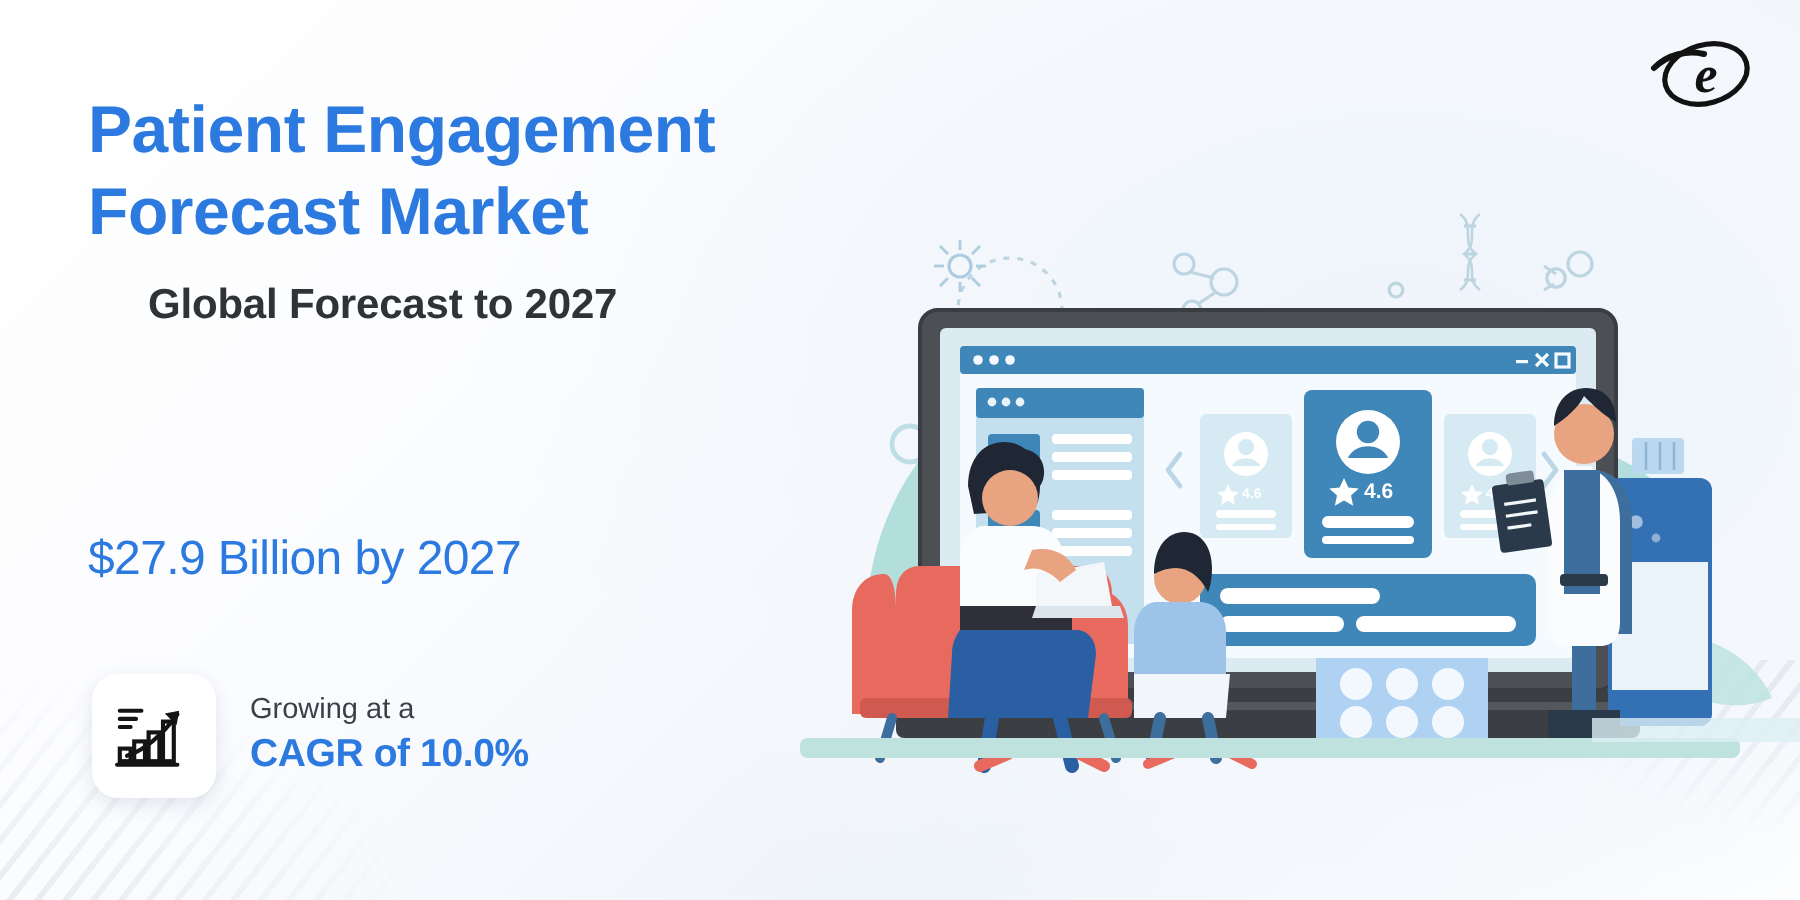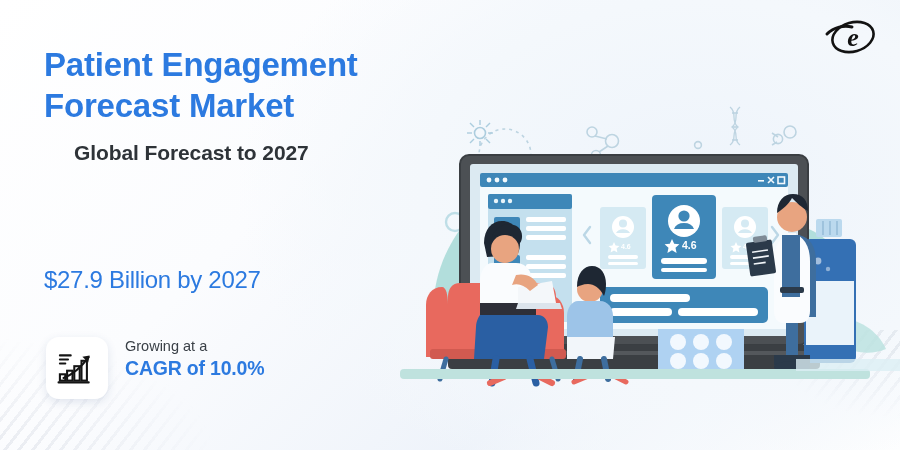--- a/index.html
+++ b/index.html
@@ -44,21 +44,21 @@
   .lead {
     position:absolute; left:44px; top:215px; width:330px;
     font-size:15.5px; line-height:20px; color:#3a4047;
   }
   .figure {
     position:absolute; left:44px; top:266px; width:400px;
     font-size:24px; font-weight:normal; color:#2C7AE0; letter-spacing:-.3px;
   }
 
   
-  .cagr-wrap { position:absolute; left:46px; top:337px; display:flex; gap:17px; }
+  .cagr-wrap { position:absolute; left:46px; top:337px; display:flex; align-items:center; gap:17px; }
   .cagr-icon {
     width:62px; height:62px; border-radius:13px; background:#ffffff;
     box-shadow:0 3px 10px rgba(40,70,120,.13);
     display:flex; align-items:center; justify-content:center; flex:0 0 auto;
   }
   .cagr-text { line-height:1.32; }
   .cagr-top { font-size:14.5px; color:#3a4047; }
   .cagr-val { font-size:19.5px; font-weight:bold; color:#2C7AE0; letter-spacing:-.2px; }
 
   

